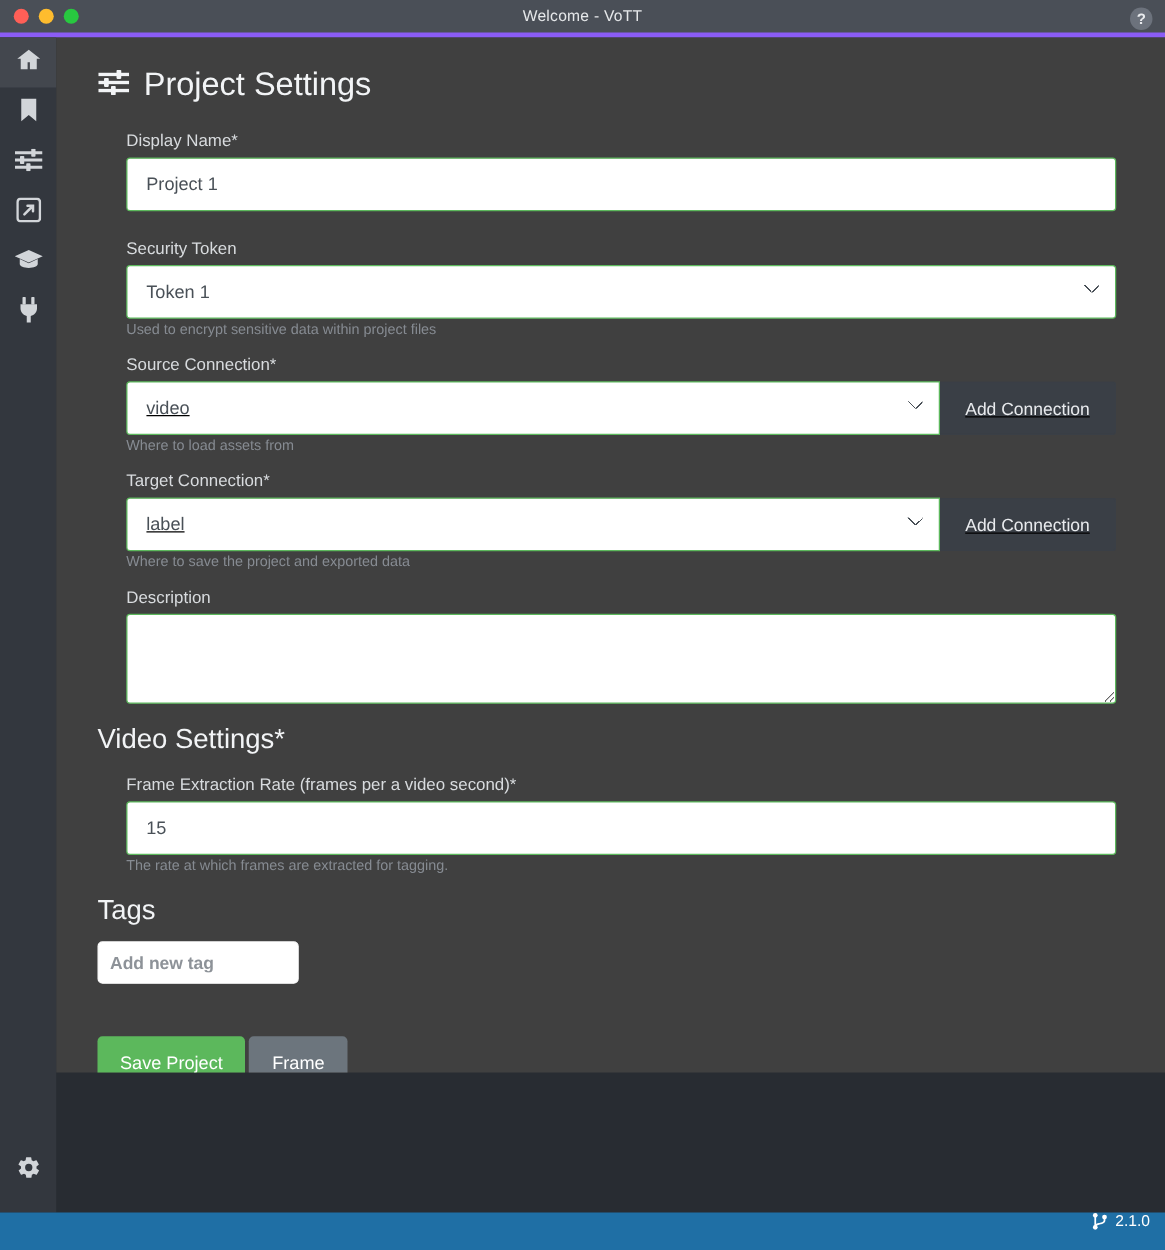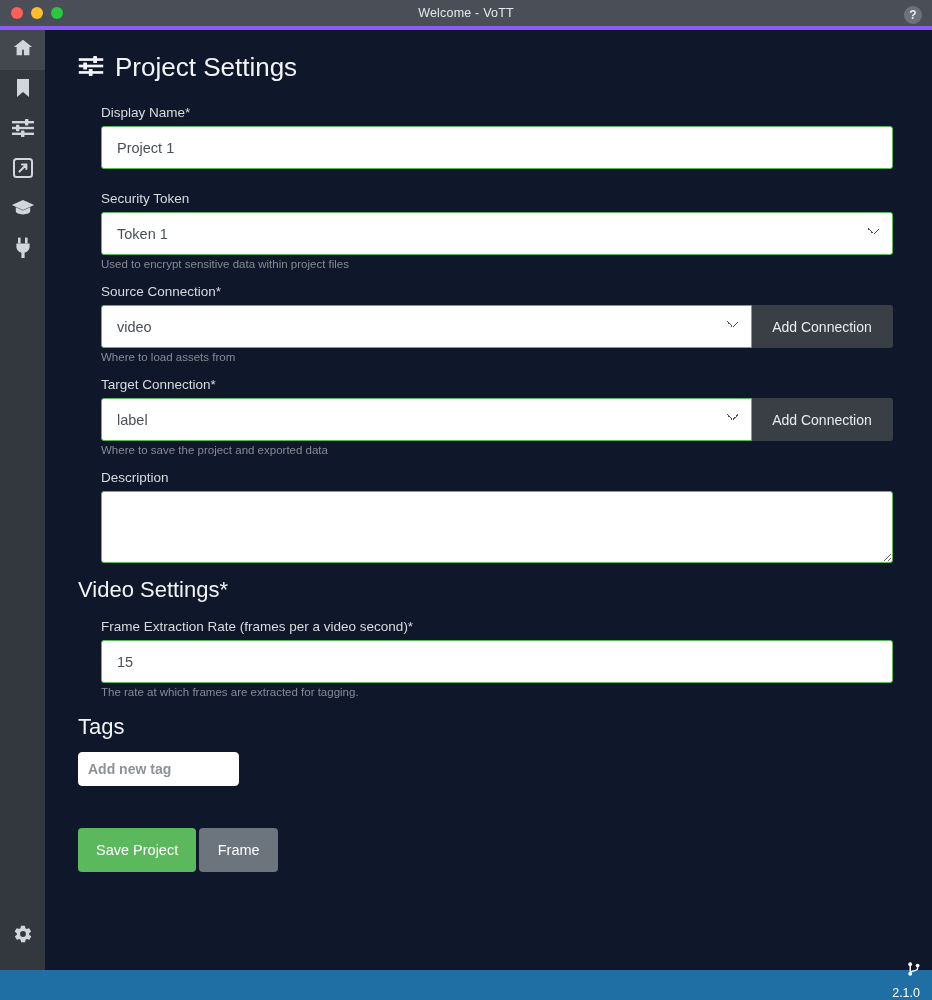--- a/index.html
+++ b/index.html
@@ -75,22 +75,22 @@
   }
   .nav-item.active { background: #43474e; }
   .nav-item svg { fill: #d2d5d9; }
   #sidebar-spacer { flex: 1 1 auto; }
   #settings-nav { margin-bottom: 14px; }
 
   
   #main {
     position: absolute;
     top: 30px; left: 45px;
-    width: 887px; height: 940px;
-    background: #0f172a;
+    width: 887px; height: 828px;
+    background: #404040;
     overflow: hidden;
   }
   #content-inner { padding: 22px 39px 0 33px; }
 
   #page-title {
     display: flex;
     align-items: center;
     gap: 11px;
     color: #f2f4f6;
     font-size: 26px;
@@ -144,20 +144,21 @@
   textarea.ctl {
     height: 72px;
     padding: 9px 15px;
     resize: vertical;
     line-height: 1.4;
   }
 
   .row-with-button {
     display: flex;
     align-items: center;
+    text-decoration: underline;
   }
   .row-with-button select.ctl {
     flex: 1 1 auto;
     border-top-right-radius: 0;
     border-bottom-right-radius: 0;
   }
   .add-conn-btn {
     flex: 0 0 auto;
     min-width: 141px;
     height: 43px;
@@ -218,25 +219,24 @@
   #save-btn   { background: #5cb85c; min-width: 114px; }
   #cancel-btn { background: #6c757d; min-width: 79px; }
 
   
   #statusbar {
     position: absolute;
     left: 0; bottom: 0;
     width: 932px; height: 30px;
     background: #1f6fa5;
     display: flex;
-    align-items: flex-end;
+    align-items: flex-start;
     justify-content: flex-end;
     padding-right: 12px;
     gap: 6px;
-    flex-direction: column;
   }
   #statusbar svg { fill: #ffffff; }
   #version-text { color: #ffffff; font-size: 12.5px; }
 </style>
 </head>
 <body>
 
 <div id="titlebar">
   <div id="traffic-lights">
     <span class="tl tl-close"></span>

